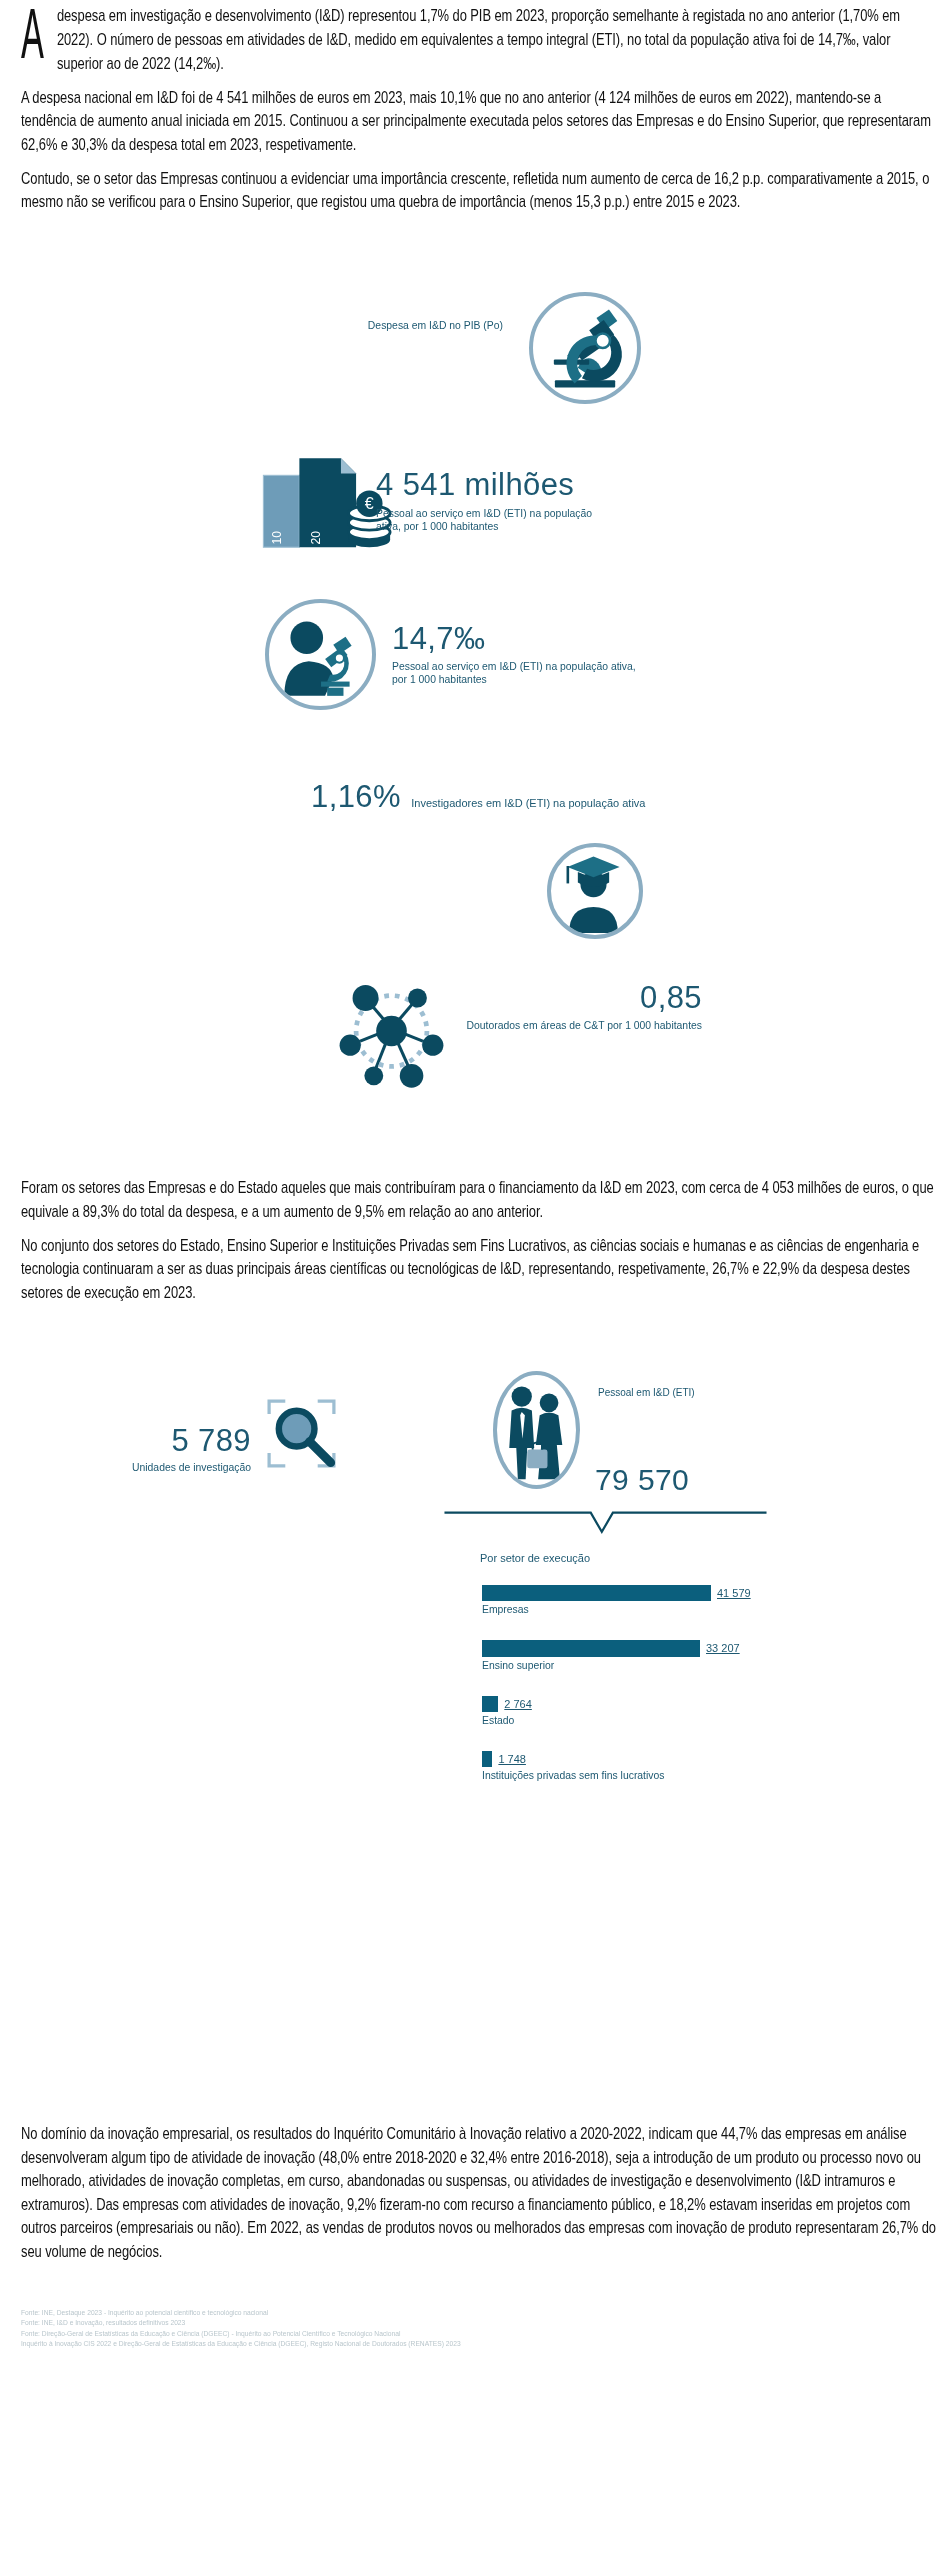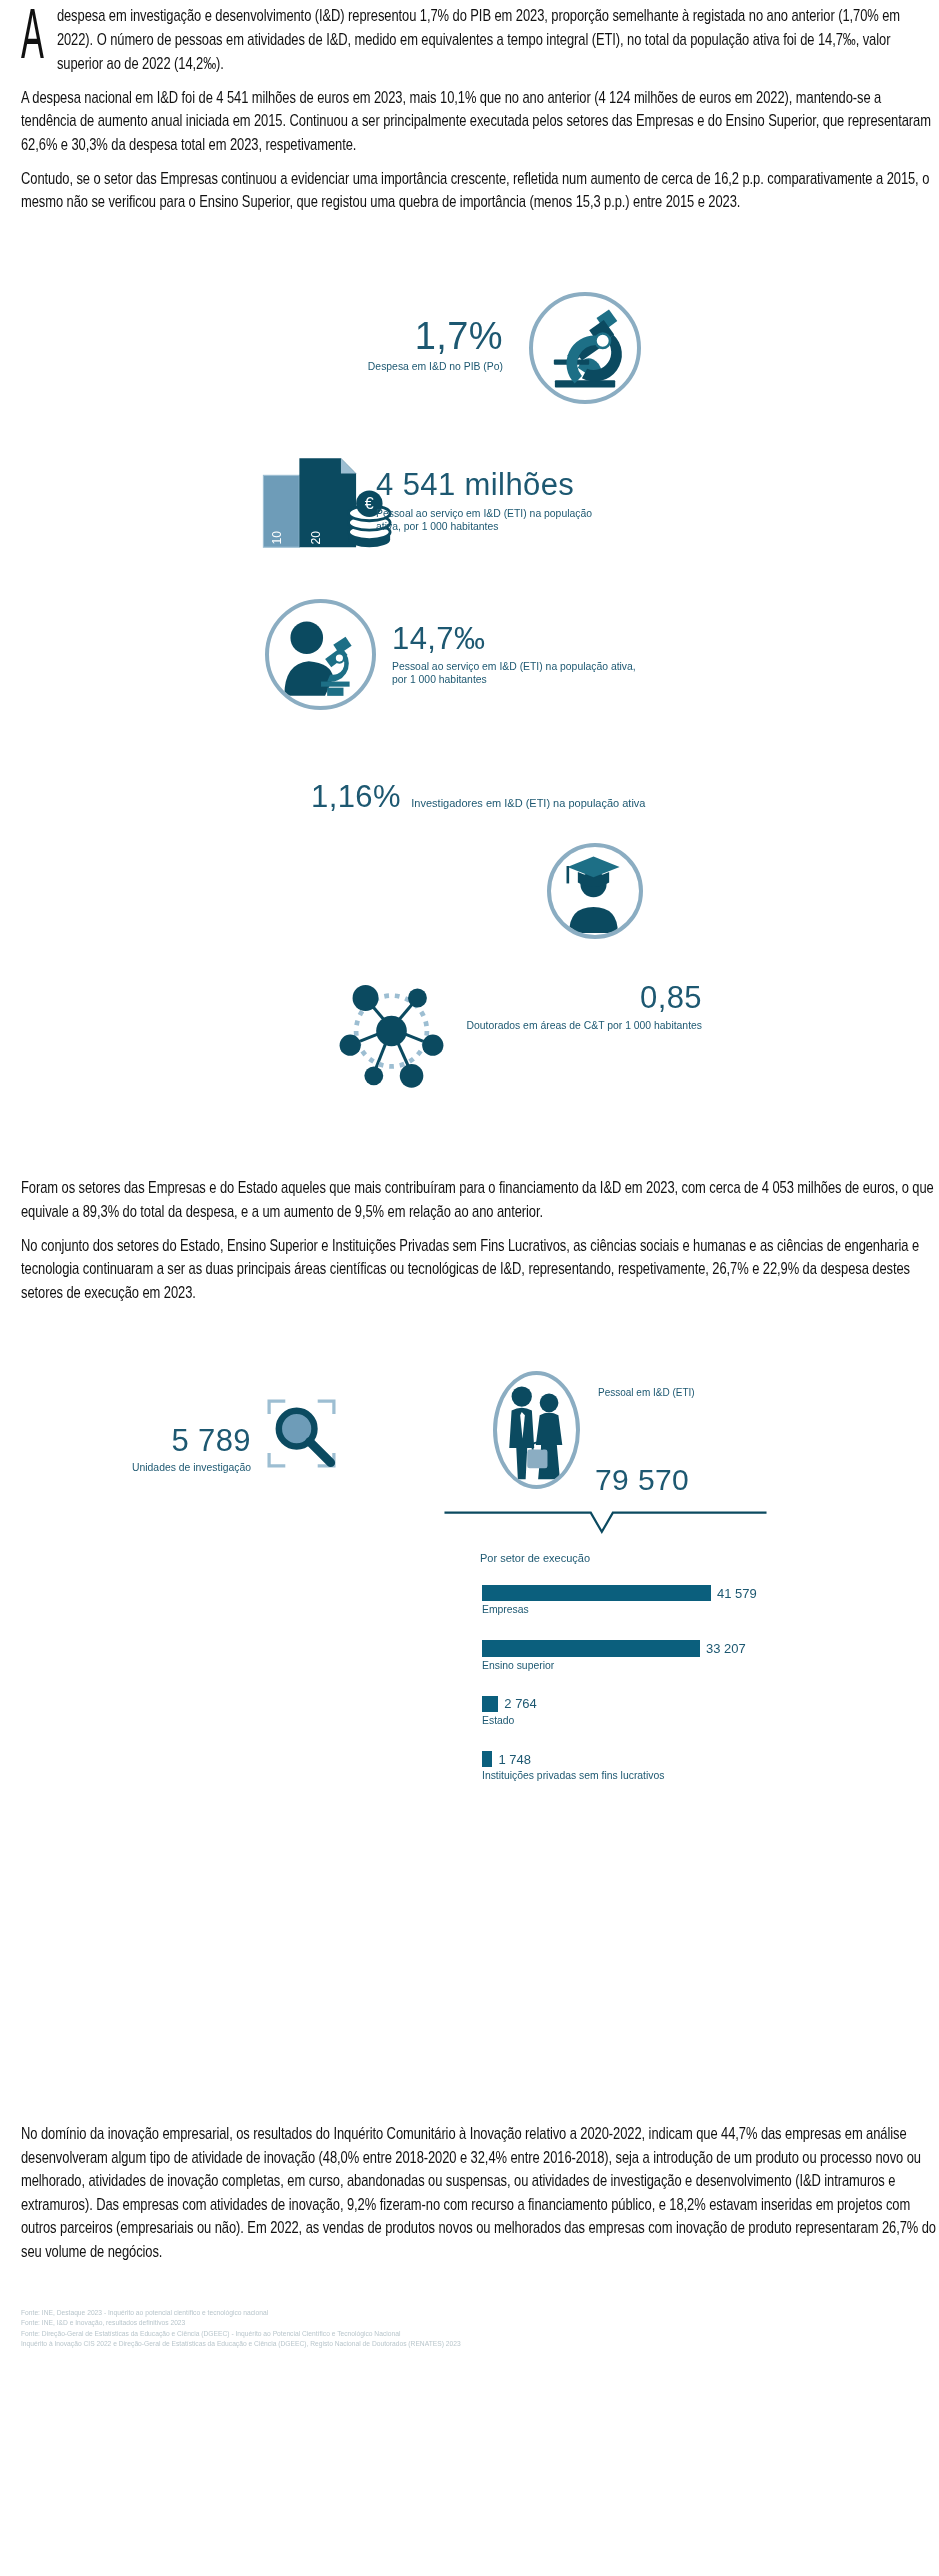--- a/index.html
+++ b/index.html
@@ -56,21 +56,21 @@
 
   .circ {
     border-radius: 50%;
     background: #ffffff;
     border: 4.4px solid #8badc2;
     position: relative;
   }
 
   
   .bar { background: #0b5f7d; height: 16.3px; }
-  .barval { color: #1d5871; font-size: 13px; margin-left: 6px; white-space: nowrap; }
+  .barval { color: #1d5871; font-size: 11px; margin-left: 6px; white-space: nowrap; text-decoration: underline; }
   .barcat { color: #1d5871; font-size: 10.4px; margin-top: 3px; }
 
   .footer-note {
     position: absolute;
     left: 21px;
     font-family: "Liberation Sans", sans-serif;
     font-size: 6.7px;
     line-height: 1.55;
     color: #b9c6cc;
   }
@@ -85,21 +85,20 @@
     <p class="p p-indent" style="padding-left:46px; min-height:71px;">despesa em investigação e desenvolvimento (I&amp;D) representou 1,7% do PIB em 2023, proporção semelhante à registada no ano anterior (1,70% em 2022). O número de pessoas em atividades de I&amp;D, medido em equivalentes a tempo integral (ETI), no total da população ativa foi de 14,7‰, valor superior ao de 2022 (14,2‰).</p>
     <p class="p">A despesa nacional em I&amp;D foi de 4 541 milhões de euros em 2023, mais 10,1% que no ano anterior (4 124 milhões de euros em 2022), mantendo-se a tendência de aumento anual iniciada em 2015. Continuou a ser principalmente executada pelos setores das Empresas e do Ensino Superior, que representaram 62,6% e 30,3% da despesa total em 2023, respetivamente.</p>
     <p class="p">Contudo, se o setor das Empresas continuou a evidenciar uma importância crescente, refletida num aumento de cerca de 16,2 p.p. comparativamente a 2015, o mesmo não se verificou para o Ensino Superior, que registou uma quebra de importância (menos 15,3 p.p.) entre 2015 e 2023.</p>
   </div>
 </div>
 
 <div class="info-wrap" style="top:303px; height:828px;">
 
   <div style="position:absolute; left:0; top:0; width:939px; height:140px;">
     <div style="position:absolute; left:222px; top:13.3px; width:281px; text-align:right;">
-      <div class="statnum" style="font-size:38px; line-height:41px;">1,7%</div>
       <div class="statlabel" style="margin-top:3px;">Despesa em I&amp;D no PIB (Po)</div>
     </div>
     <div class="circ" style="position:absolute; left:529px; top:-11px; width:112px; height:112px;">
       <svg viewBox="0 0 100 100" width="104" height="104" style="position:absolute;left:-0.7px;top:-0.7px;">
         <g fill="#0b4a60">
           <rect x="22" y="82" width="58" height="7" rx="1"></rect>
           <path d="M44 70 q8 -16 20 -4 q6 8 -2 16 z" fill="#1d6f86"></path>
           <rect x="21" y="62" width="34" height="5" rx="1"></rect>
           <path d="M62 22 l12 -8 l8 11 l-12 9 z" fill="#1d6f86"></path>
           <path d="M55 34 l14 -10 l10 14 l-14 10 z"></path>

